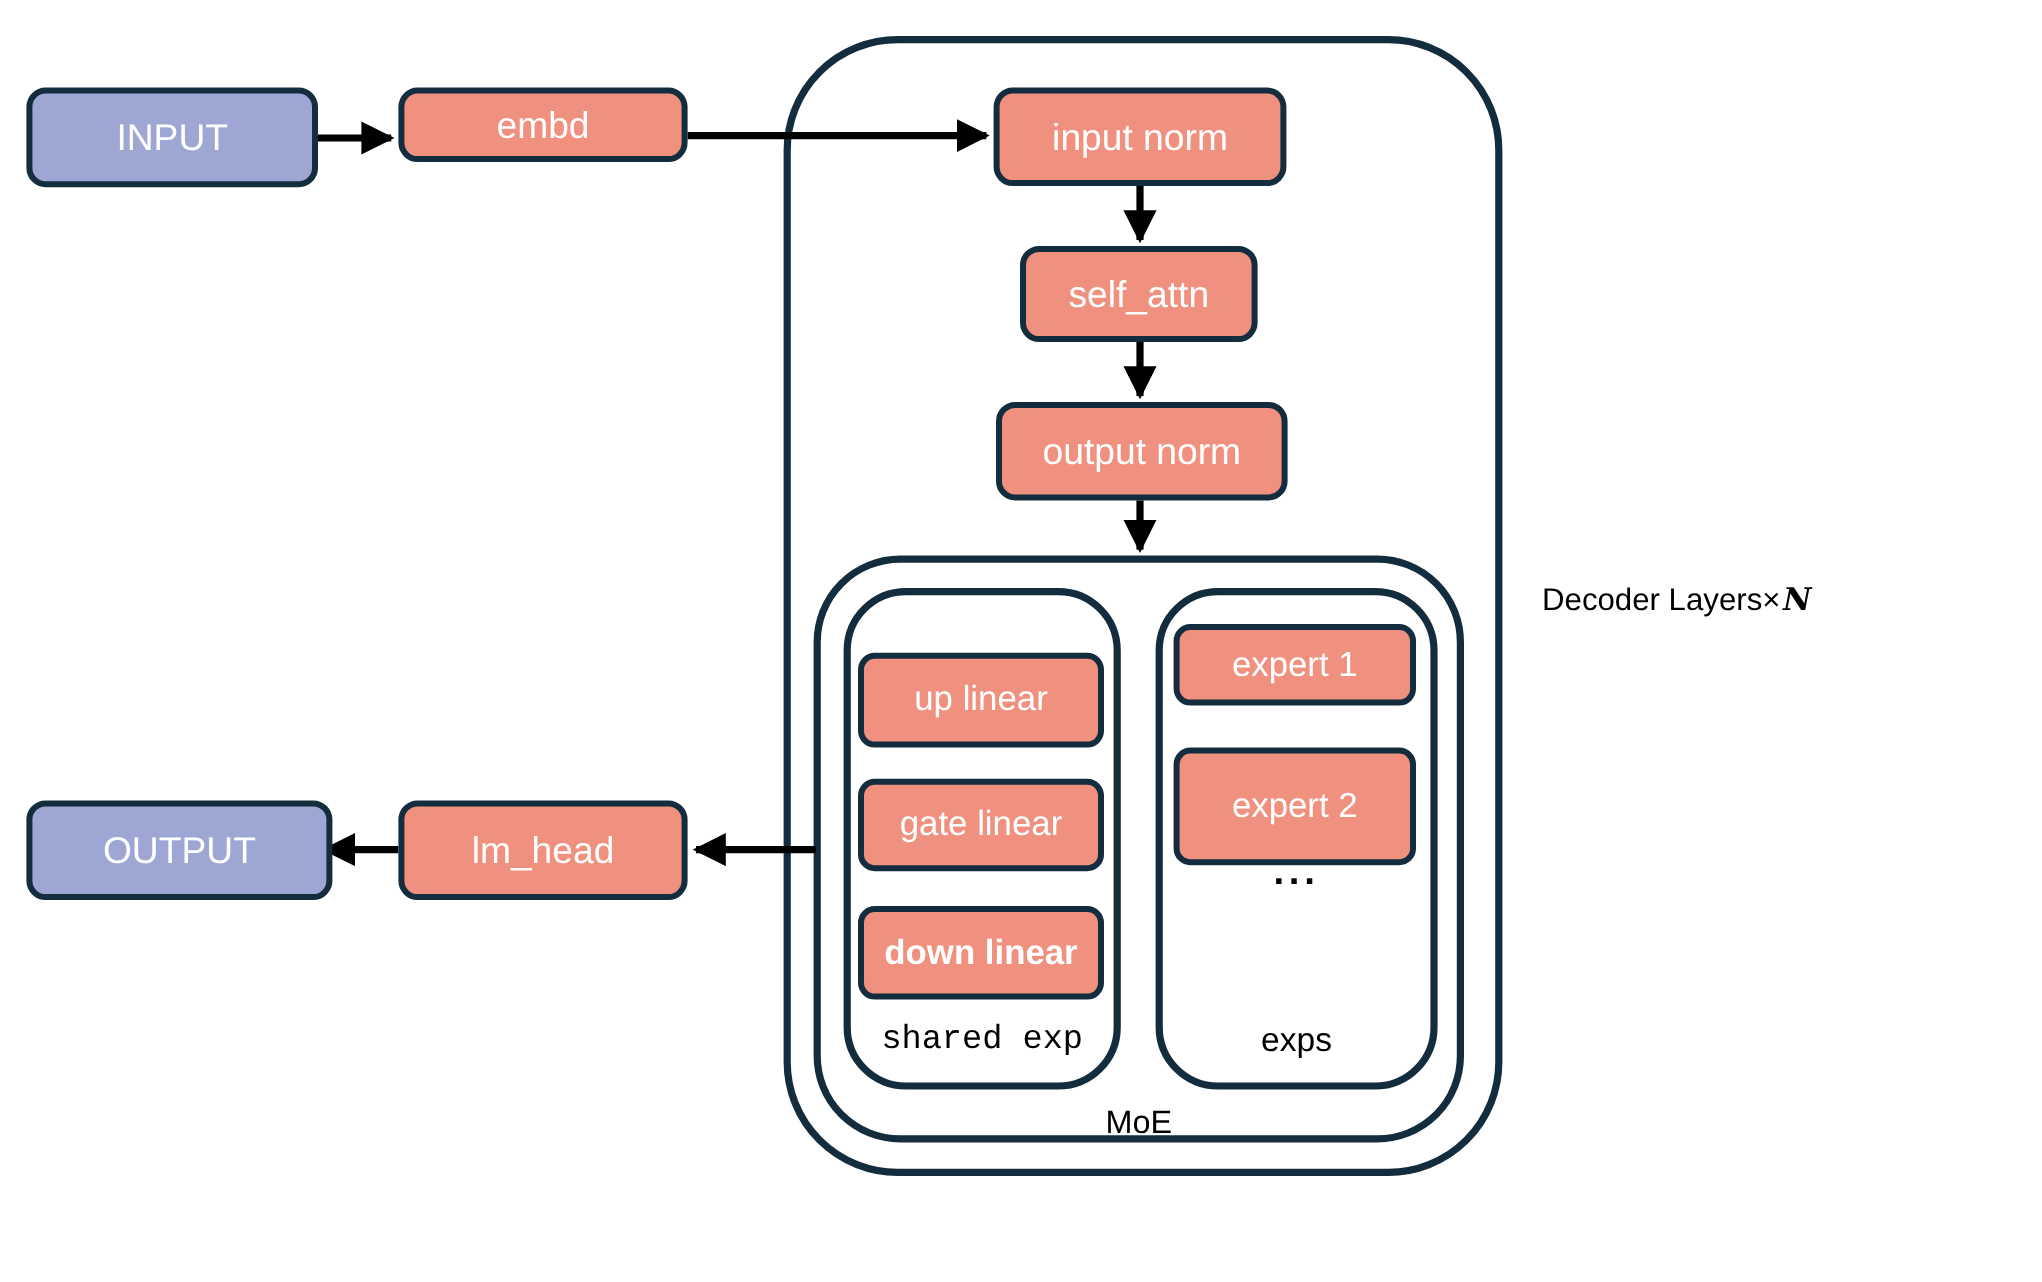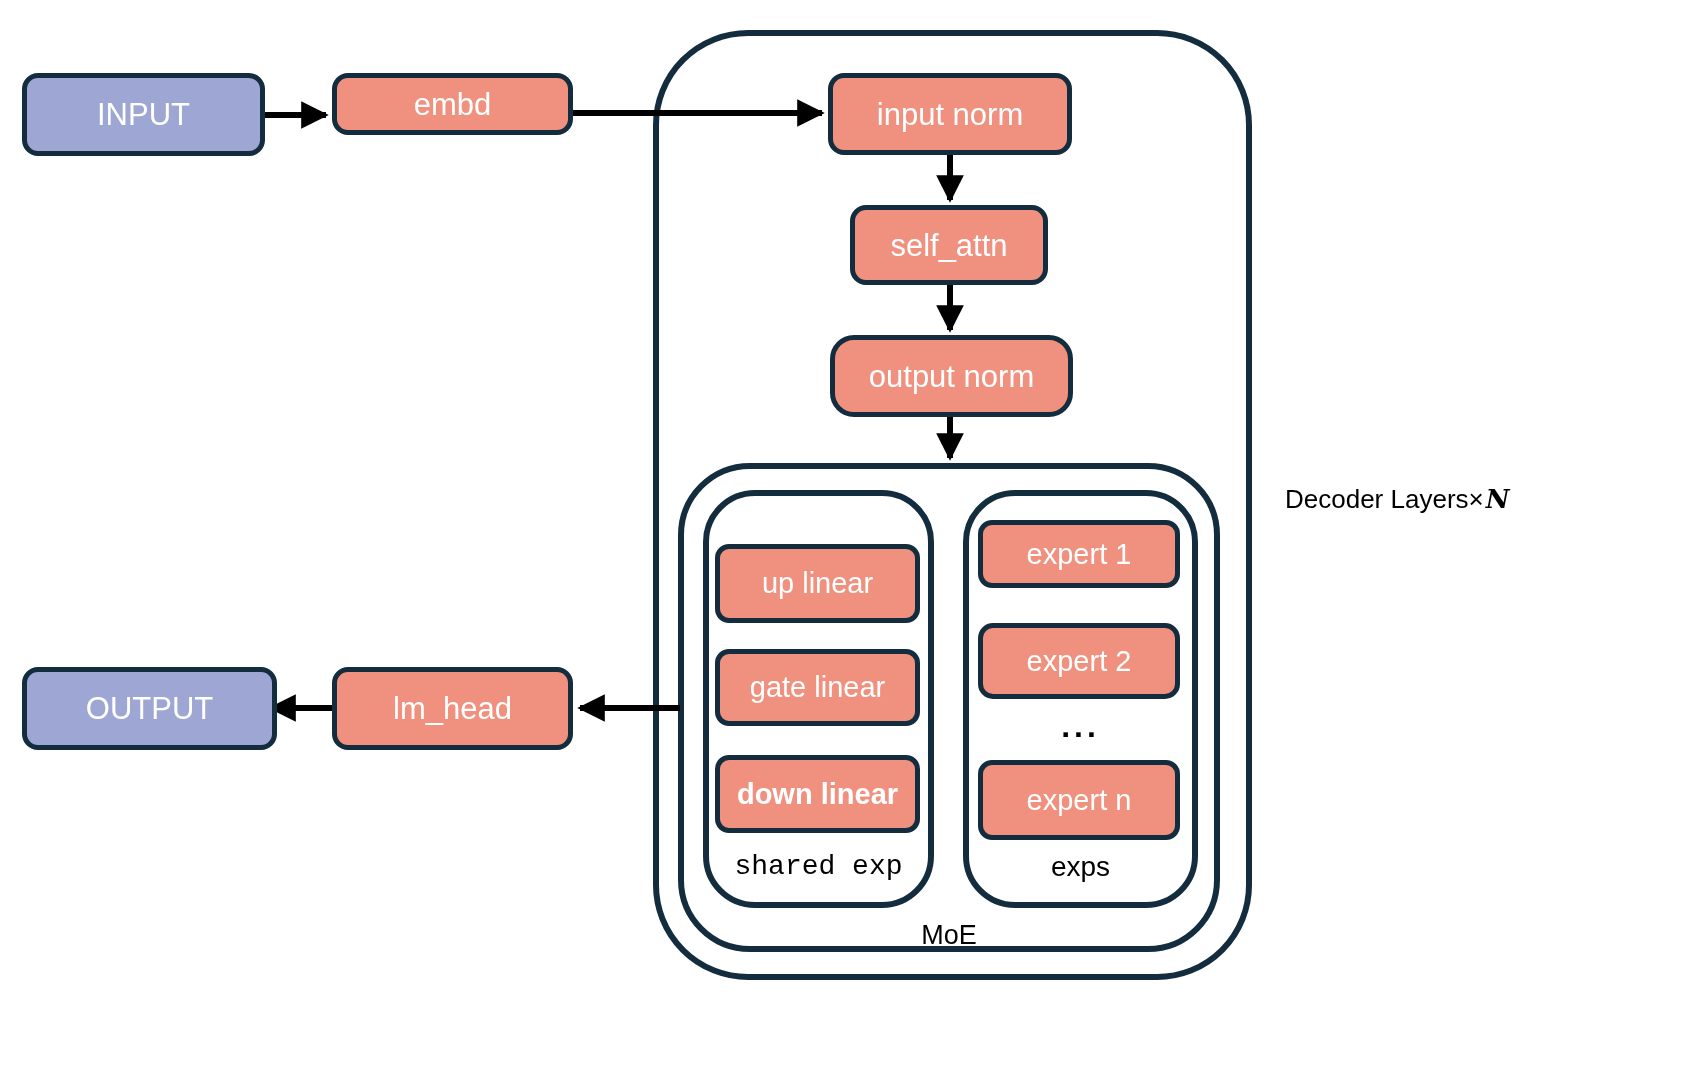--- a/index.html
+++ b/index.html
@@ -108,31 +108,30 @@
     <line x1="950" y1="417" x2="950" y2="458" marker-end="url(#ah)"></line>
     <line x1="680" y1="708" x2="580" y2="708" marker-end="url(#ah)"></line>
     <line x1="332" y1="708" x2="271" y2="708" marker-end="url(#ah)"></line>
   </svg>
 
   <div class="node io" style="left:22px; top:73px; width:243px; height:83px;">INPUT</div>
   <div class="node blk" style="left:332px; top:73px; width:241px; height:62px;">embd</div>
 
   <div class="node blk" style="left:828px; top:73px; width:244px; height:82px;">input norm</div>
   <div class="node blk" style="left:850px; top:205px; width:198px; height:80px;">self_attn</div>
-  <div class="node blk" style="left:830px; top:335px; width:243px; height:82px;border-radius:24px;">output norm</div>
+  <div class="node blk" style="left:830px; top:335px; width:243px; height:82px;">output norm</div>
 
   <div class="node blk small" style="left:715px; top:544px; width:205px; height:79px;">up linear</div>
   <div class="node blk small" style="left:715px; top:649px; width:205px; height:77px;">gate linear</div>
   <div class="node blk small" style="left:715px; top:755px; width:205px; height:78px;font-weight:bold;">down linear</div>
   <div class="dlabel sub-label center-text" style="left:703px; top:853px; width:231px;font-family:Liberation Mono, monospace;">shared exp</div>
 
   <div class="node blk small" style="left:978px; top:520px; width:202px; height:68px;">expert 1</div>
-  <div class="node blk small" style="left:978px; top:623px; width:202px; height:76px;border-radius:15px;">expert 2</div>
+  <div class="node blk small" style="left:978px; top:623px; width:202px; height:98px;">expert 2</div>
   <div class="ellipsis center-text" style="left:963px; top:710px; width:235px;">...</div>
-  <div class="node blk small" style="left:978px; top:760px; width:202px; height:80px;">expert n</div>
   <div class="dlabel sub-label center-text" style="left:963px; top:853px; width:235px;">exps</div>
 
   <div class="dlabel moe-label center-text" style="left:678px; top:922px; width:542px;">MoE</div>
 
   <div class="decoder-label">
     <span>Decoder Layers</span>
       <span>×</span>
       <span class="n-italic">N</span>
   </div>
 

